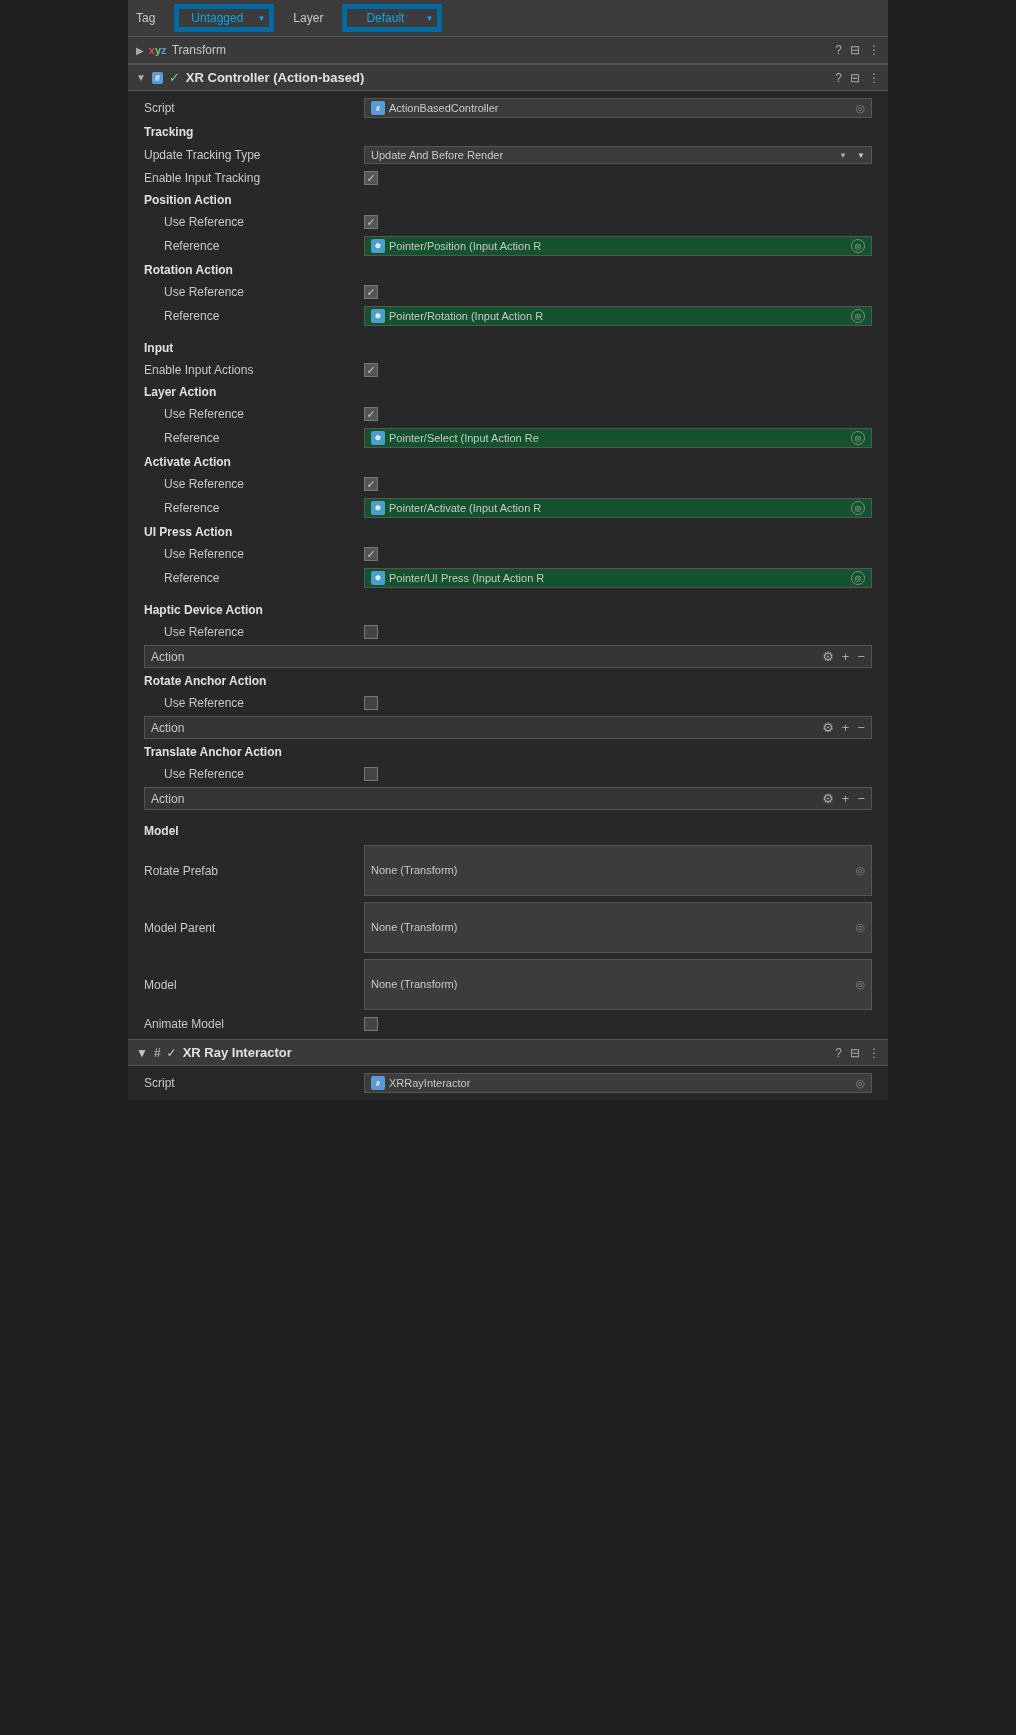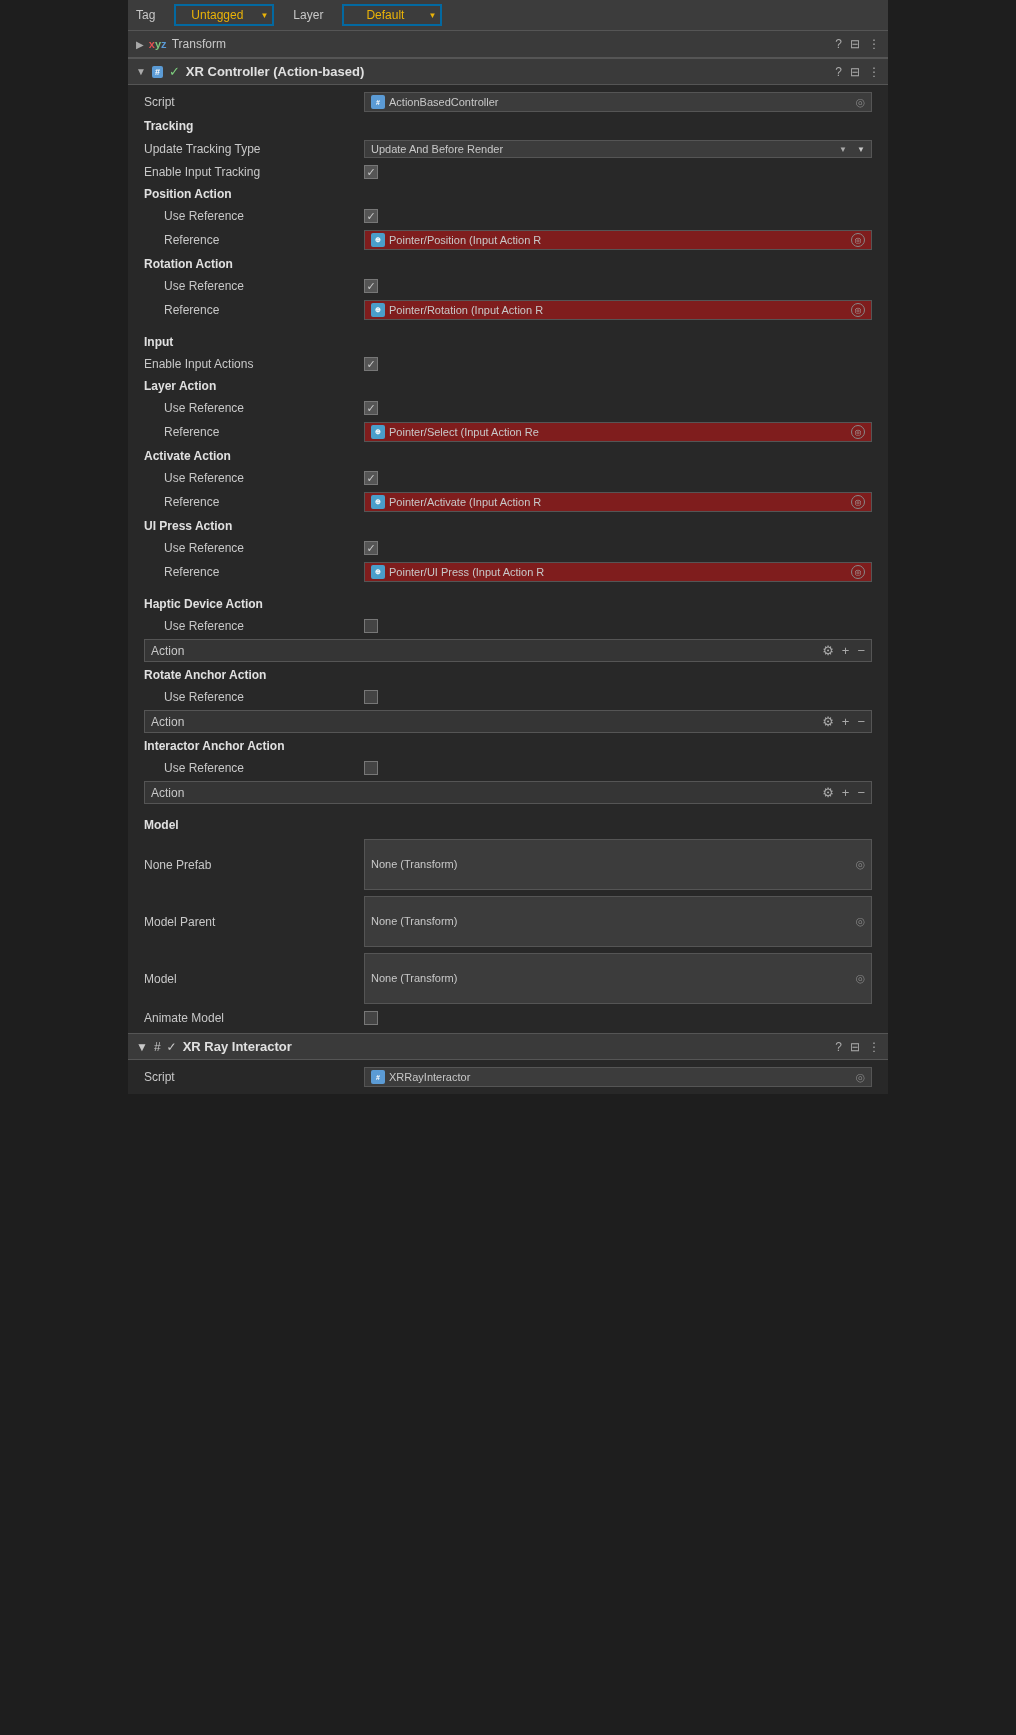--- a/index.html
+++ b/index.html
@@ -25,22 +25,22 @@
     }
     .top-bar-item {
       display: flex;
       align-items: center;
       gap: 6px;
       color: #c8c8c8;
       font-size: 12px;
     }
     .dropdown-btn {
       background: #3c3c3c;
-      border: 2px solid #0369a1;
-      color: #eab308;
+      border: 5px solid #0369a1;
+      color: #0ea5e9;
       padding: 2px 20px 2px 6px;
       font-size: 12px;
       cursor: pointer;
       position: relative;
       min-width: 100px;
     }
     .dropdown-btn::after {
       content: '▼';
       font-size: 8px;
       position: absolute;
@@ -122,21 +122,21 @@
       cursor: pointer;
       flex-shrink: 0;
     }
     .checkbox.checked::after {
       content: '✓';
       color: #c8c8c8;
       font-size: 11px;
     }
     .checkbox.unchecked { background: #444; }
     .field-btn {
-      background: #7f1d1d;
+      background: #14532d;
       border: 1px solid #555;
       color: #c8c8c8;
       padding: 2px 6px;
       font-size: 11px;
       display: flex;
       align-items: center;
       gap: 4px;
       width: 100%;
       cursor: pointer;
       position: relative;
@@ -475,21 +475,21 @@
     <div class="action-row">
       <span class="action-label">Action</span>
       <div class="action-icons">
         <span>⚙</span>
         <span>+</span>
         <span>−</span>
       </div>
     </div>
 
     <div class="prop-row">
-      <span class="prop-label section-title">Interactor Anchor Action</span>
+      <span class="prop-label section-title">Translate Anchor Action</span>
     </div>
     <div class="prop-row">
       <span class="prop-label indented">Use Reference</span>
       <div class="prop-value">
         <div class="checkbox unchecked"></div>
       </div>
     </div>
     <div class="action-row">
       <span class="action-label">Action</span>
       <div class="action-icons">
@@ -499,21 +499,21 @@
       </div>
     </div>
 
     <div class="section-divider"></div>
 
     <div class="prop-row">
       <span class="prop-label section-title">Model</span>
     </div>
 
     <div class="prop-row">
-      <span class="prop-label">None Prefab</span>
+      <span class="prop-label">Rotate Prefab</span>
       <div class="prop-value">
         <div class="none-field">
           <span>None (Transform)</span>
           <span style="color:#888;">◎</span>
         </div>
       </div>
     </div>
 
     <div class="prop-row">
       <span class="prop-label">Model Parent</span>

